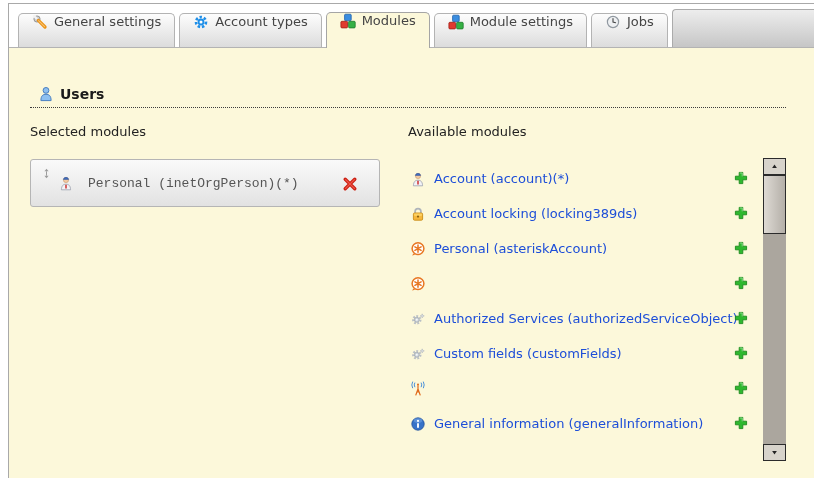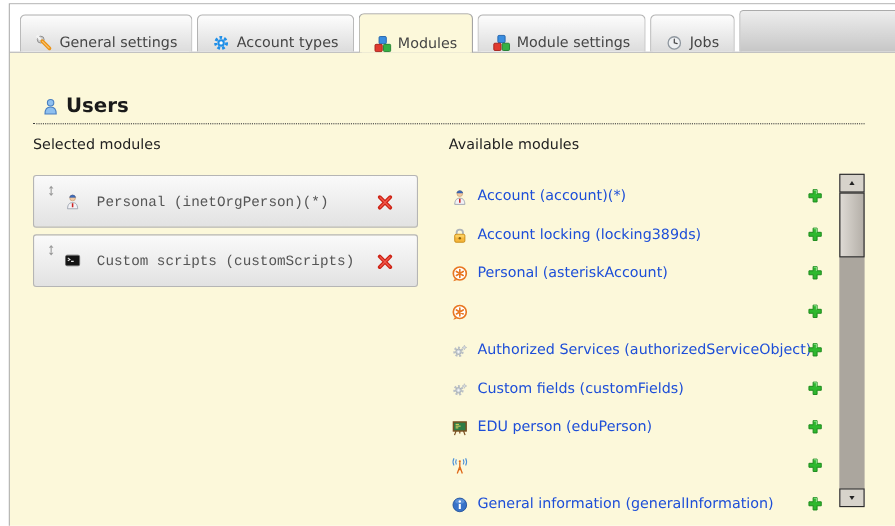--- a/index.html
+++ b/index.html
@@ -27,21 +27,21 @@
     padding-left: 9px;
     background: #fff;
   }
   .tabbar::after {
     content: ""; position: absolute; left: 0; right: 0; bottom: 0; height: 1px;
     background: #b3b3b3; z-index: 1;
   }
   .tab {
     position: relative; z-index: 2;
     height: 34px; margin-right: 4px; margin-bottom: 1px;
-    display: flex; align-items: flex-end; gap: 6px;
+    display: flex; align-items: flex-start; gap: 6px;
     padding: 0 13px;
     background: linear-gradient(#fdfdfd, #dcdcdc);
     border: 1px solid #b3b3b3; border-bottom: none;
     border-radius: 5px 5px 0 0;
     color: #454545; white-space: nowrap; cursor: pointer;
   }
   .tab.active {
     z-index: 3; height: 36px; margin-bottom: 0;
     background: #fcf8da;
     border-color: #a5a5a5;
@@ -58,21 +58,21 @@
   .content {
     position: absolute; top: 44px; left: 0; right: 0; bottom: 0;
     background: #fcf8da;
   }
   .inner { position: absolute; left: 21px; right: 29px; top: 0; bottom: 0; }
   .section-title {
     position: absolute; left: 0; right: 0; top: 38px;
     display: flex; align-items: center; gap: 6px;
     padding-bottom: 5px;
     border-bottom: 1px dotted #3c3c3c;
-    font-weight: bold; font-size: 18px; color: #1a1a1a;
+    font-weight: bold; font-size: 14px; color: #1a1a1a;
   }
   .section-title .icon16 { margin-left: 8px; }
   .col-heading { position: absolute; top: 76px; left: 0; color: #222; }
   .col-heading.right { left: 378px; }
   
   .selected-list { position: absolute; left: 0; top: 111px; width: 350px; }
   .sel-box {
     position: relative; height: 48px; margin-bottom: 6px;
     background: linear-gradient(#fafafa, #e2e2e2);
     border: 1px solid #b5b5b5; border-radius: 3px;
@@ -204,43 +204,20 @@
               </svg>
             </span>
           <span class="sel-label">Personal (inetOrgPerson)(*)</span>
           <span class="sel-remove" data-icon="delete-icon">
               <svg xmlns="http://www.w3.org/2000/svg" viewBox="0 0 16 16">
                 <path d="M3.2,3.2 L12.8,12.8 M12.8,3.2 L3.2,12.8" stroke="#cc2114" stroke-width="3.4" stroke-linecap="round"></path>
                 <path d="M3.6,3.6 L12.4,12.4 M12.4,3.6 L3.6,12.4" stroke="#f05548" stroke-width="1.3" stroke-linecap="round"></path>
               </svg>
             </span>
         </div>
-        <div class="sel-box">
-          <span class="drag" data-icon="drag-icon">
-              <svg xmlns="http://www.w3.org/2000/svg" viewBox="0 0 16 16">
-                <path d="M8,1.2 L11,4.8 L5,4.8 Z" fill="#9a9a9a"></path>
-                <path d="M8,14.8 L11,11.2 L5,11.2 Z" fill="#9a9a9a"></path>
-                <rect x="7.3" y="4.8" width="1.4" height="6.4" fill="#9a9a9a"></rect>
-              </svg>
-            </span>
-          <span class="icon16" data-icon="terminal-icon">
-              <svg xmlns="http://www.w3.org/2000/svg" viewBox="0 0 16 16">
-                <rect x="1.6" y="3" width="12.8" height="9.6" rx="1.4" fill="#141414" stroke="#6a6a6a" stroke-width="0.9"></rect>
-                <path d="M3.6,5.4 L5.6,6.8 L3.6,8.2" fill="none" stroke="#e8e8e8" stroke-width="1"></path>
-                <path d="M6.6,8.6 L9,8.6" stroke="#e8e8e8" stroke-width="1"></path>
-              </svg>
-            </span>
-          <span class="sel-label">Custom scripts (customScripts)</span>
-          <span class="sel-remove" data-icon="delete-icon">
-              <svg xmlns="http://www.w3.org/2000/svg" viewBox="0 0 16 16">
-                <path d="M3.2,3.2 L12.8,12.8 M12.8,3.2 L3.2,12.8" stroke="#cc2114" stroke-width="3.4" stroke-linecap="round"></path>
-                <path d="M3.6,3.6 L12.4,12.4 M12.4,3.6 L3.6,12.4" stroke="#f05548" stroke-width="1.3" stroke-linecap="round"></path>
-              </svg>
-            </span>
-        </div>
       </div>
 
       <div class="available-list">
         <div class="avail-row">
           <span class="icon16" data-icon="person-icon">
               <svg xmlns="http://www.w3.org/2000/svg" viewBox="0 0 16 16">
                 <circle cx="8" cy="5" r="2.6" fill="#f3c9a2" stroke="#c79b70" stroke-width="0.6"></circle>
                 <path d="M5.3,4.4 A2.8,2.8 0 0 1 10.7,4.4 Z" fill="#3f6fc1" stroke="#2a4f95" stroke-width="0.5"></path>
                 <path d="M3.4,14.8 C3.6,10.4 5.4,9.2 8,9.2 C10.6,9.2 12.4,10.4 12.6,14.8 Z" fill="#f2f2f6" stroke="#9aa0ad" stroke-width="0.8"></path>
                 <path d="M8,9.7 L8,13.4" stroke="#cc2222" stroke-width="1.4"></path>
@@ -322,36 +299,20 @@
         <div class="avail-row">
           <span class="icon16" data-icon="gears-icon">
               <svg xmlns="http://www.w3.org/2000/svg" viewBox="0 0 16 16">
                 <circle cx="6.8" cy="8.8" r="3.7" fill="none" stroke="#b9bfc6" stroke-width="2" stroke-dasharray="1.8 1.5"></circle>
                 <circle cx="6.8" cy="8.8" r="2.5" fill="#ccd2d8" stroke="#9aa2aa" stroke-width="0.7"></circle>
                 <circle cx="6.8" cy="8.8" r="1" fill="#f6f8fa"></circle>
                 <path d="M12.2,2.8 l0.6,1.5 l1.5,0.6 l-1.5,0.6 l-0.6,1.5 l-0.6,-1.5 l-1.5,-0.6 l1.5,-0.6 Z" fill="#d8dde2" stroke="#aab0b6" stroke-width="0.5"></path>
               </svg>
             </span>
           <span class="avail-label">Custom fields (customFields)</span>
-          <span class="avail-add" data-icon="plus-icon">
-              <svg xmlns="http://www.w3.org/2000/svg" viewBox="0 0 16 16">
-                <path d="M6.2,2.4 h3.6 v3.8 h3.8 v3.6 h-3.8 v3.8 h-3.6 v-3.8 h-3.8 v-3.6 h3.8 Z" fill="#2eb82e" stroke="#1d8a1d" stroke-width="0.9"></path>
-                <path d="M6.8,3 h2.4 v3.4" fill="none" stroke="#8fe08f" stroke-width="1" opacity="0.9"></path>
-              </svg>
-            </span>
-        </div>
-        <div class="avail-row">
-          <span class="icon16" data-icon="chalkboard-icon">
-              <svg xmlns="http://www.w3.org/2000/svg" viewBox="0 0 16 16">
-                <rect x="2.2" y="2.6" width="11.6" height="8.2" fill="#2e7d46" stroke="#7a4f20" stroke-width="1.3"></rect>
-                <path d="M4.2,4.8 l3,0 M4.2,6.4 l4.5,0 M4.2,8 l2.5,0" stroke="#ffe066" stroke-width="0.8"></path>
-                <path d="M4.6,10.8 L3.2,14.6 M11.4,10.8 L12.8,14.6 M8,10.8 L8,13.2" stroke="#7a4f20" stroke-width="1.1"></path>
-              </svg>
-            </span>
-          <span class="avail-label">EDU person (eduPerson)</span>
           <span class="avail-add" data-icon="plus-icon">
               <svg xmlns="http://www.w3.org/2000/svg" viewBox="0 0 16 16">
                 <path d="M6.2,2.4 h3.6 v3.8 h3.8 v3.6 h-3.8 v3.8 h-3.6 v-3.8 h-3.8 v-3.6 h3.8 Z" fill="#2eb82e" stroke="#1d8a1d" stroke-width="0.9"></path>
                 <path d="M6.8,3 h2.4 v3.4" fill="none" stroke="#8fe08f" stroke-width="1" opacity="0.9"></path>
               </svg>
             </span>
         </div>
         <div class="avail-row">
           <span class="icon16" data-icon="antenna-icon">
               <svg xmlns="http://www.w3.org/2000/svg" viewBox="0 0 16 16">

